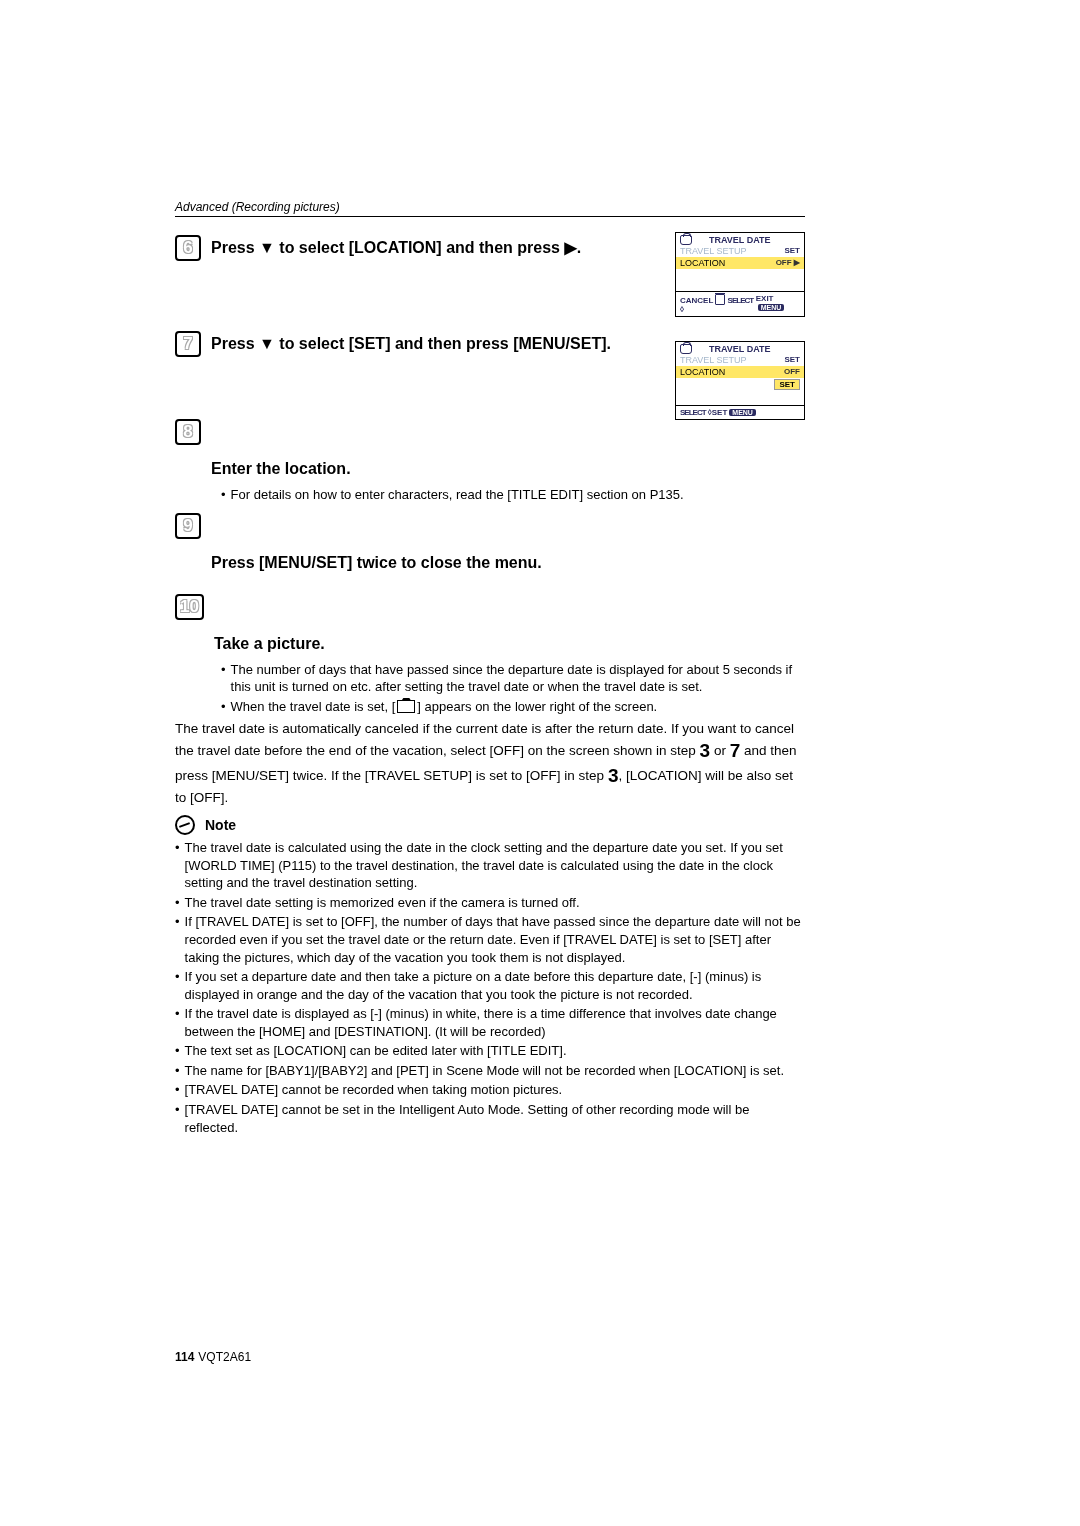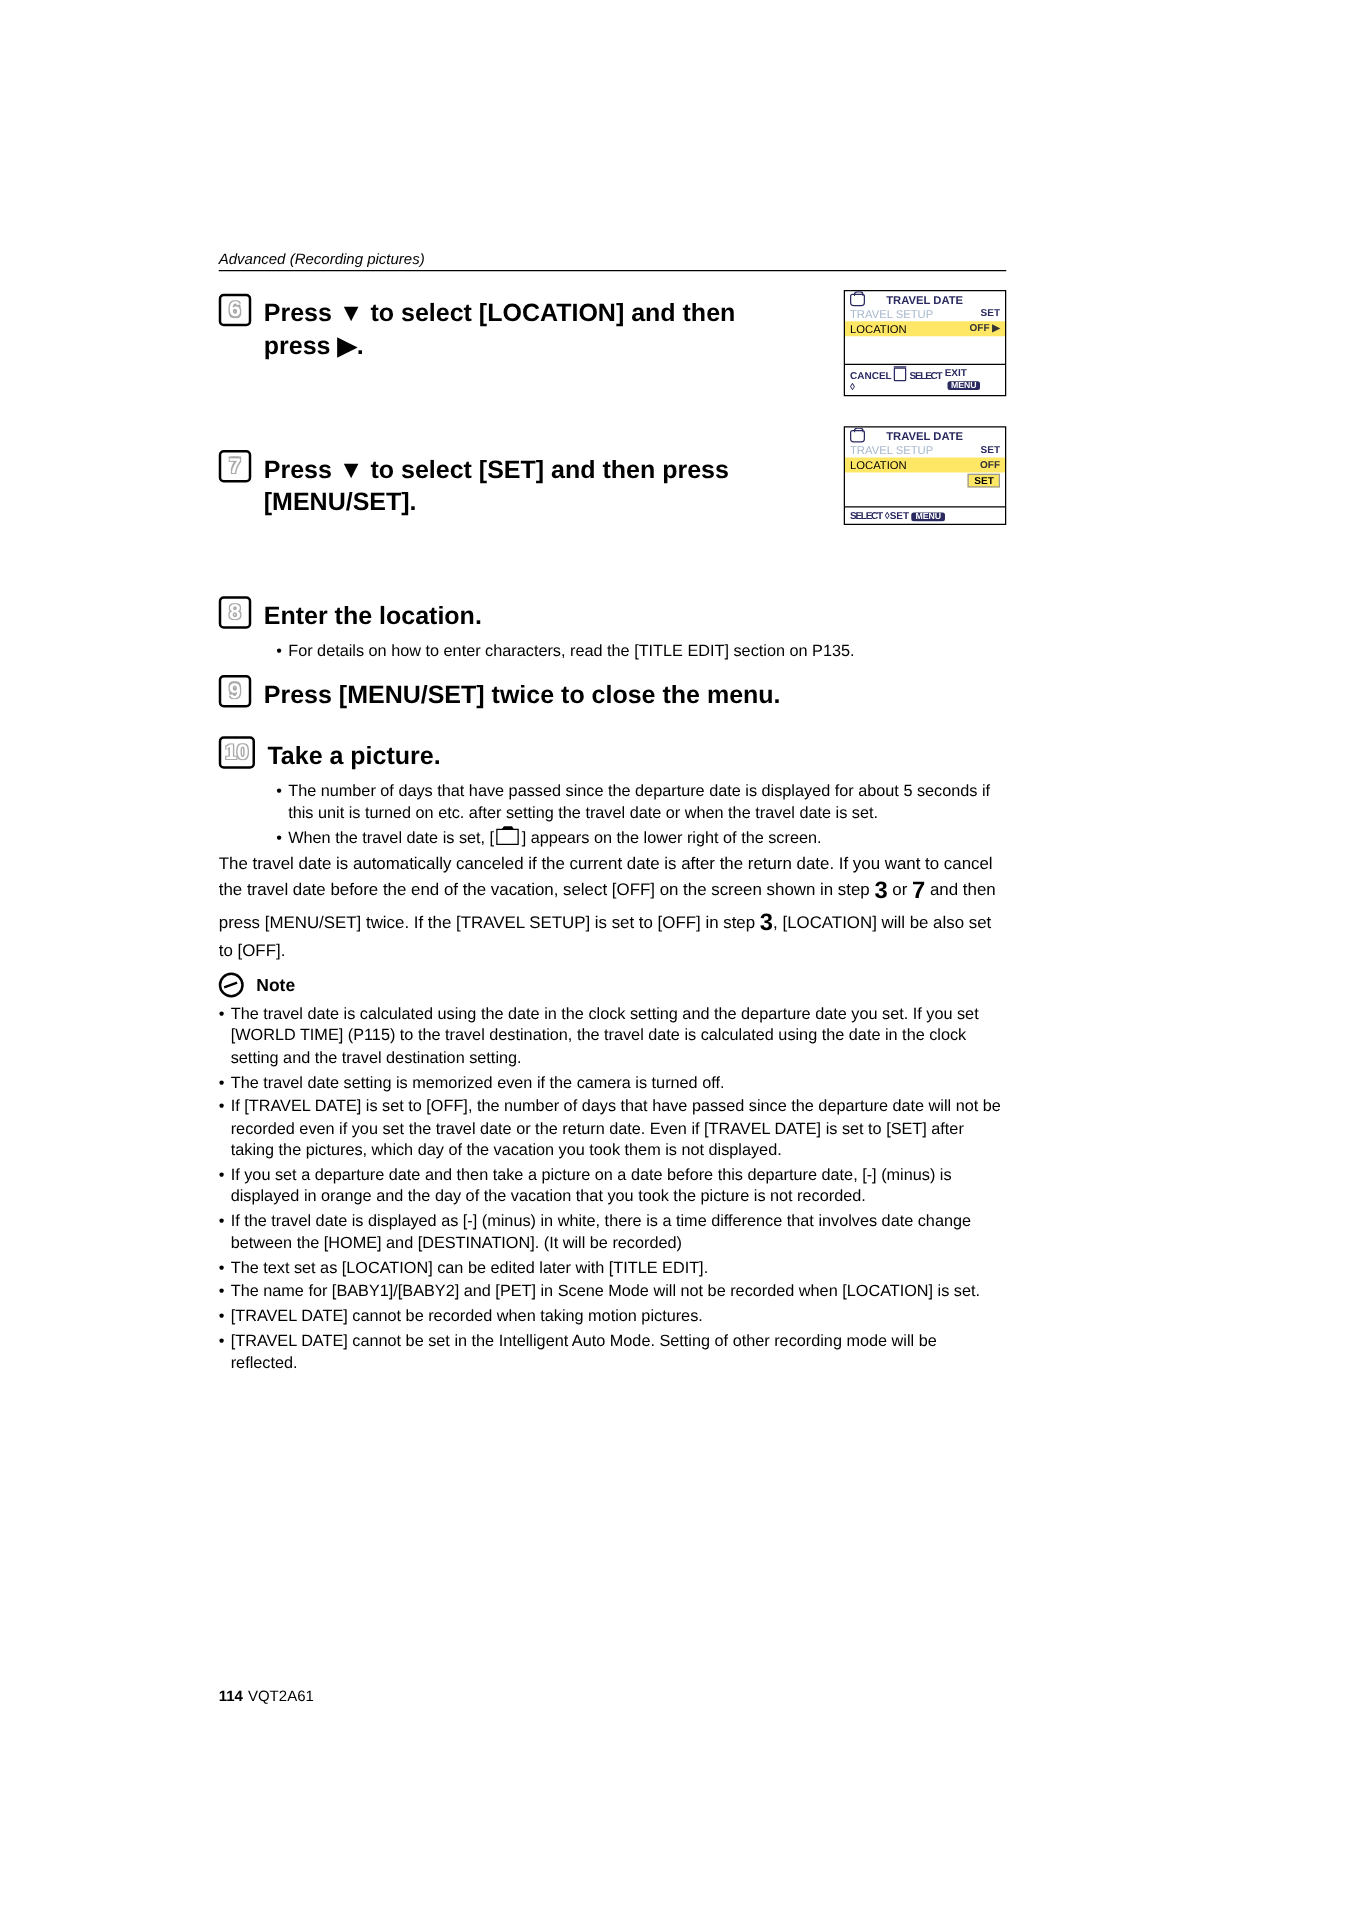--- a/index.html
+++ b/index.html
@@ -40,26 +40,26 @@
     align-items: center;
     justify-content: center;
     font-weight: bold;
     font-size: 17px;
     text-shadow: 1px 1px 0 #aaa, -1px 1px 0 #aaa, 1px -1px 0 #aaa, -1px -1px 0 #aaa;
     color:#fff;
   }
   .step-num.double { width: auto; padding: 0 3px; }
   .step-title {
     font-weight: bold;
-    font-size: 20px;
+    font-size: 16px;
     padding-top: 3px;
     max-width: 400px;
     line-height: 1.3;
   }
-  .step-title.wide { max-width: 600px; }
+  .step-title.wide { max-width: 600px; margin-top: 37px; }
   .bullet-list, .note-list {
     margin: 4px 0 4px 46px;
     font-size: 13px;
     line-height: 1.35;
   }
   .bullet-list .item,
   .note-list .item {
     display: flex;
     gap: 5px;
     margin-bottom: 2px;

